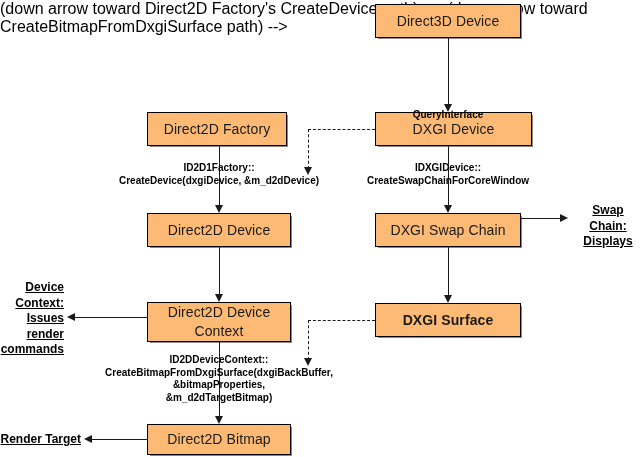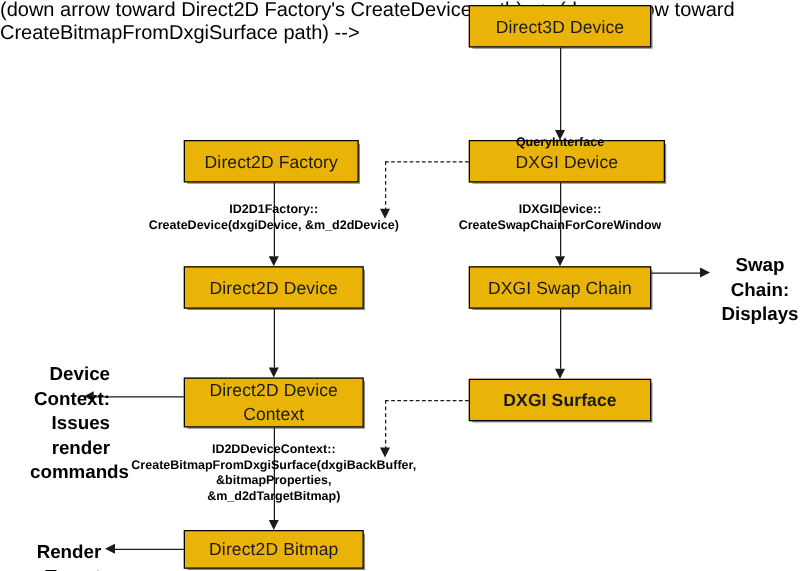--- a/index.html
+++ b/index.html
@@ -12,21 +12,21 @@
     width: 643px;
     height: 457px;
     background: #ffffff;
     font-family: "Liberation Sans", sans-serif;
     overflow: hidden;
   }
   .box {
     position: absolute;
     box-sizing: border-box;
     border: 1px solid #000000;
-    background: #eab308;
+    background: #fdba74;
     display: flex;
     align-items: center;
     justify-content: center;
     text-align: center;
     font-size: 14px;
     color: #1a1a1a;
     line-height: 1.35;
     letter-spacing: 0.1px;
     box-shadow: 2px 2px 0 -1px #888888;
   }
@@ -37,26 +37,27 @@
     font-size: 10px;
     font-weight: bold;
     color: #000000;
     text-align: center;
     line-height: 1.25;
     white-space: pre-line;
     letter-spacing: 0px;
   }
   .side-label {
     position: absolute;
-    font-size: 15px;
+    font-size: 12px;
     font-weight: bold;
     color: #000000;
     line-height: 1.3;
     white-space: pre-line;
     letter-spacing: 0px;
+    text-decoration: underline;
   }
   .side-label.r { text-align: right; }
   .side-label.c { text-align: center; }
   
   .vline {
     position: absolute;
     width: 0;
     border-left: 1.5px solid #1a1a1a;
   }
   .hline {
@@ -200,19 +201,19 @@
   <div class="edge-label" style="left:69px; top:354px; width:300px;">ID2DDeviceContext::
 CreateBitmapFromDxgiSurface(dxgiBackBuffer,
 &amp;bitmapProperties,
 &amp;m_d2dTargetBitmap)</div>
 
   
 
   <div class="side-label c" style="left:573px; top:203px; width:70px;">Swap Chain:
 Displays</div>
 
-  <div class="side-label r" style="left:0px; top:290px; width:64px;margin-left:24px;">Device Context:
+  <div class="side-label r" style="left:0px; top:280px; width:64px;">Device Context:
 Issues render
 commands</div>
 
   <div class="side-label r" style="left:0px; top:432px; width:81px;">Render Target</div>
 
 </div>
 
 </body></html>

